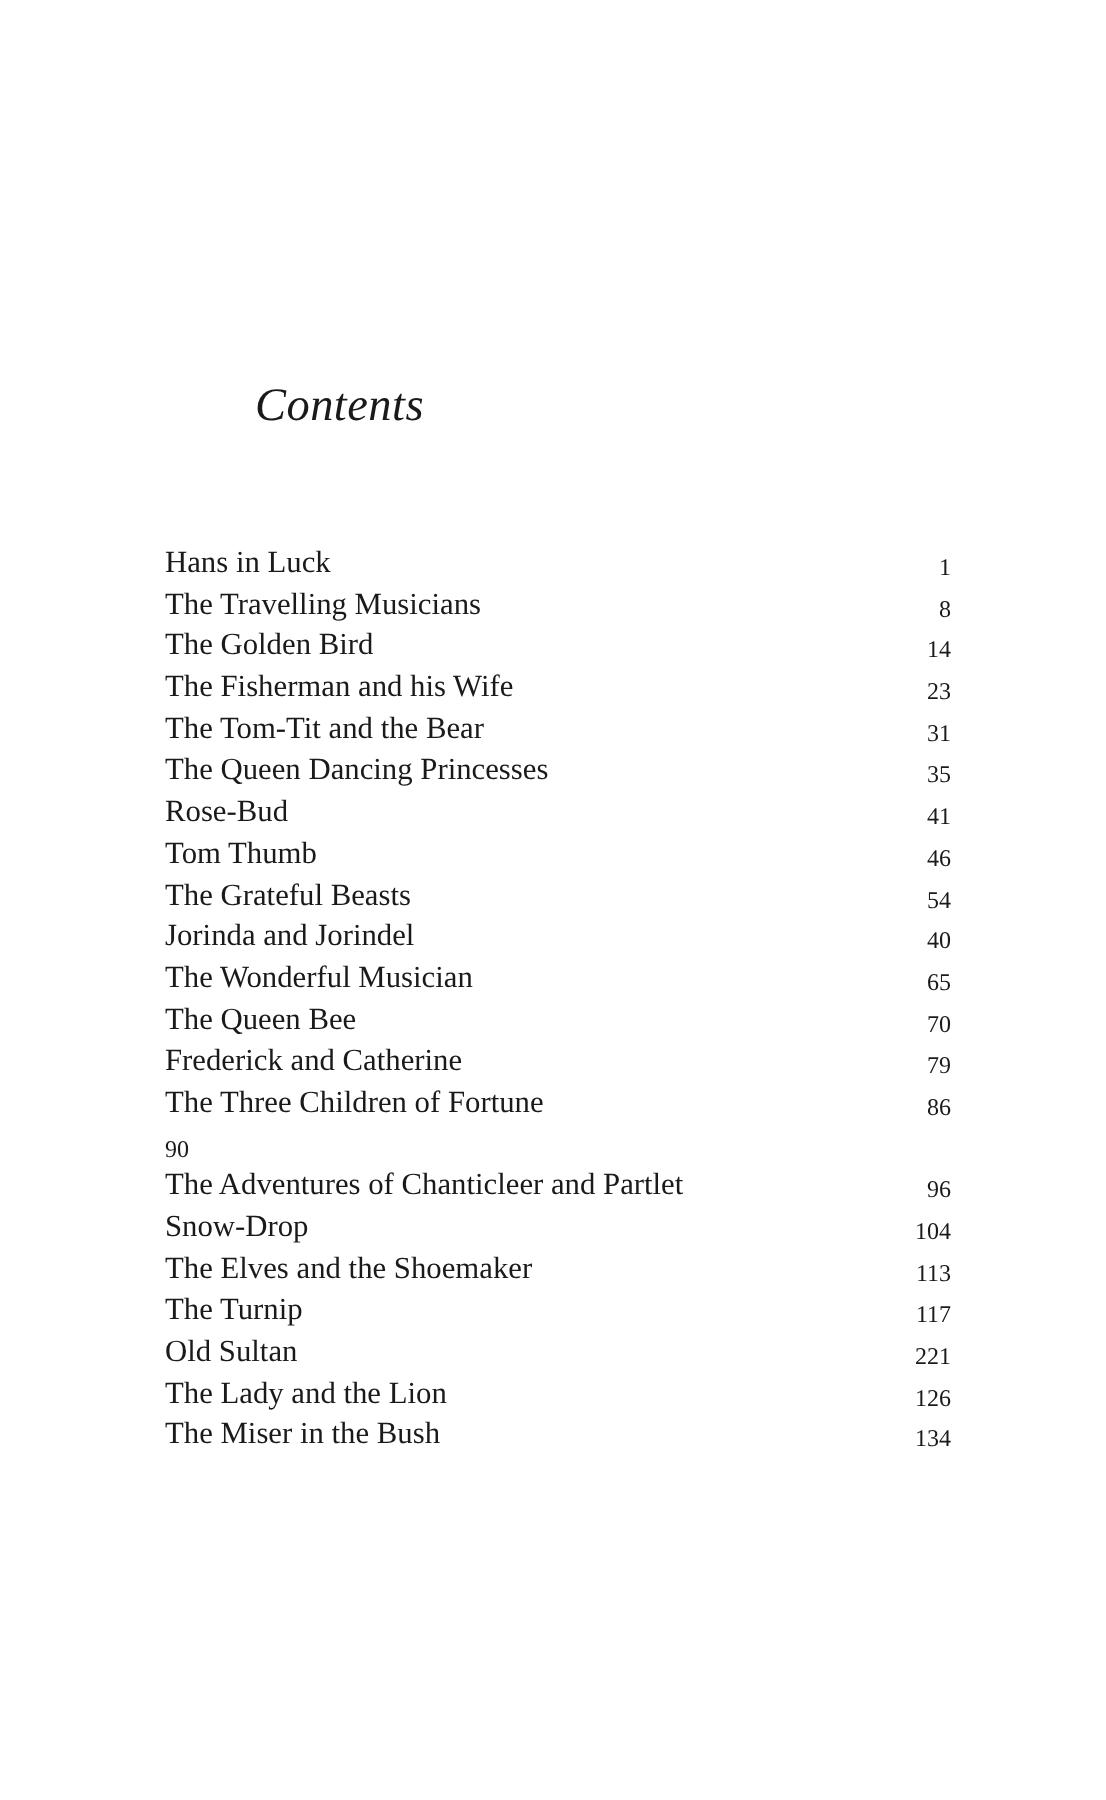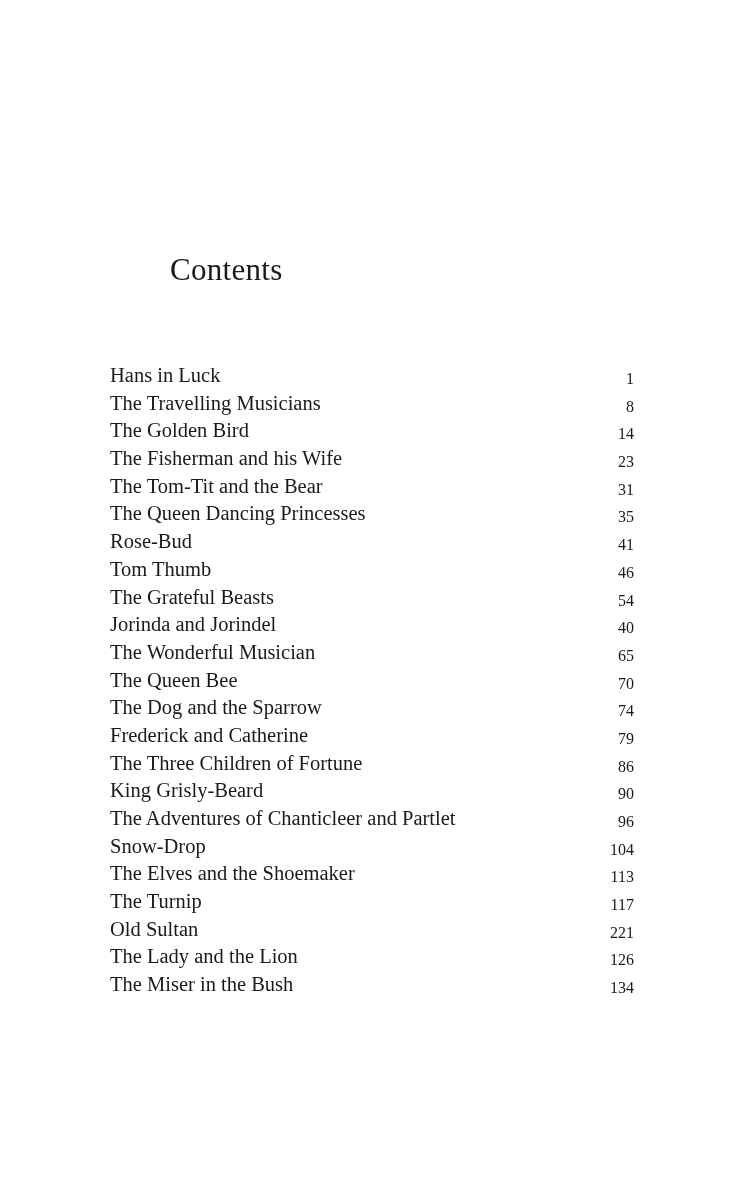--- a/index.html
+++ b/index.html
@@ -1,18 +1,18 @@
 <!DOCTYPE html>
 <html><head>
   <meta charset="utf-8">
   <style>
     html, body { margin: 0; padding: 0; background: #ffffff; }
     body { width: 737px; height: 1200px; position: relative; overflow: hidden;
            font-family: "Liberation Serif", "DejaVu Serif", serif; color: #1a1a1a; }
-    .title { position: absolute; left: 170px; top: 252px; font-size: 31px; 
+    .title { position: absolute; left: 170px; top: 252px; font-size: 31px; font-style: italic;
              letter-spacing: 0.3px; }
     .toc { position: absolute; left: 110px; top: 362px; width: 524px; margin: 0; padding: 0; list-style: none; }
     .toc li { display: flex; justify-content: space-between; align-items: flex-start;
               height: 27.7px; font-size: 20.5px; line-height: 27.7px; }
     .toc .pg { font-size: 16px; position: relative; top: 3px; }
   </style>
 </head>
 <body>
 
 <div class="title">Contents</div>
@@ -60,33 +60,28 @@
     </li>
   <li>
       <span>The Wonderful Musician</span>
       <span class="pg">65</span>
     </li>
   <li>
       <span>The Queen Bee</span>
       <span class="pg">70</span>
     </li>
   <li>
-      <span>The Dog and the Sparrow</span>
-      <span class="pg">74</span>
-    </li>
-  <li>
       <span>Frederick and Catherine</span>
       <span class="pg">79</span>
     </li>
   <li>
       <span>The Three Children of Fortune</span>
       <span class="pg">86</span>
     </li>
   <li>
-      <span>King Grisly-Beard</span>
       <span class="pg">90</span>
     </li>
   <li>
       <span>The Adventures of Chanticleer and Partlet</span>
       <span class="pg">96</span>
     </li>
   <li>
       <span>Snow-Drop</span>
       <span class="pg">104</span>
     </li>

